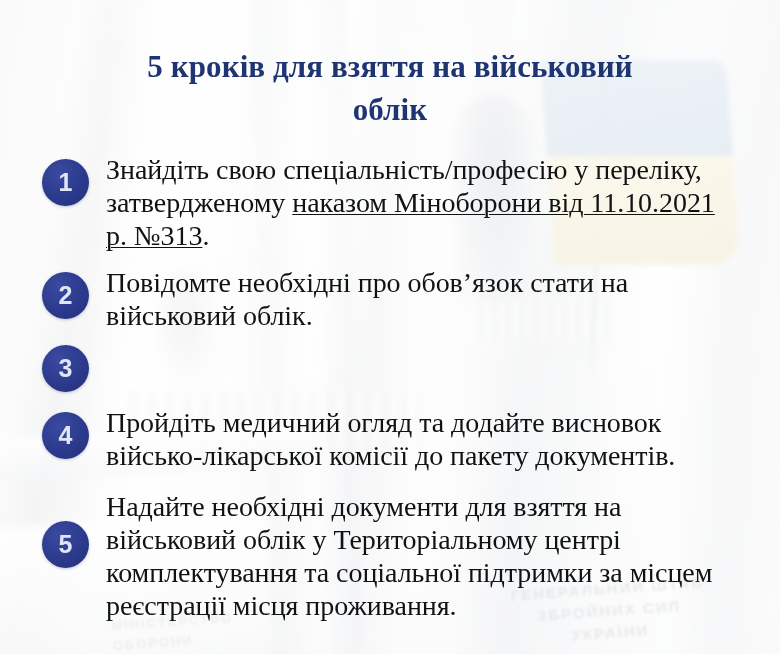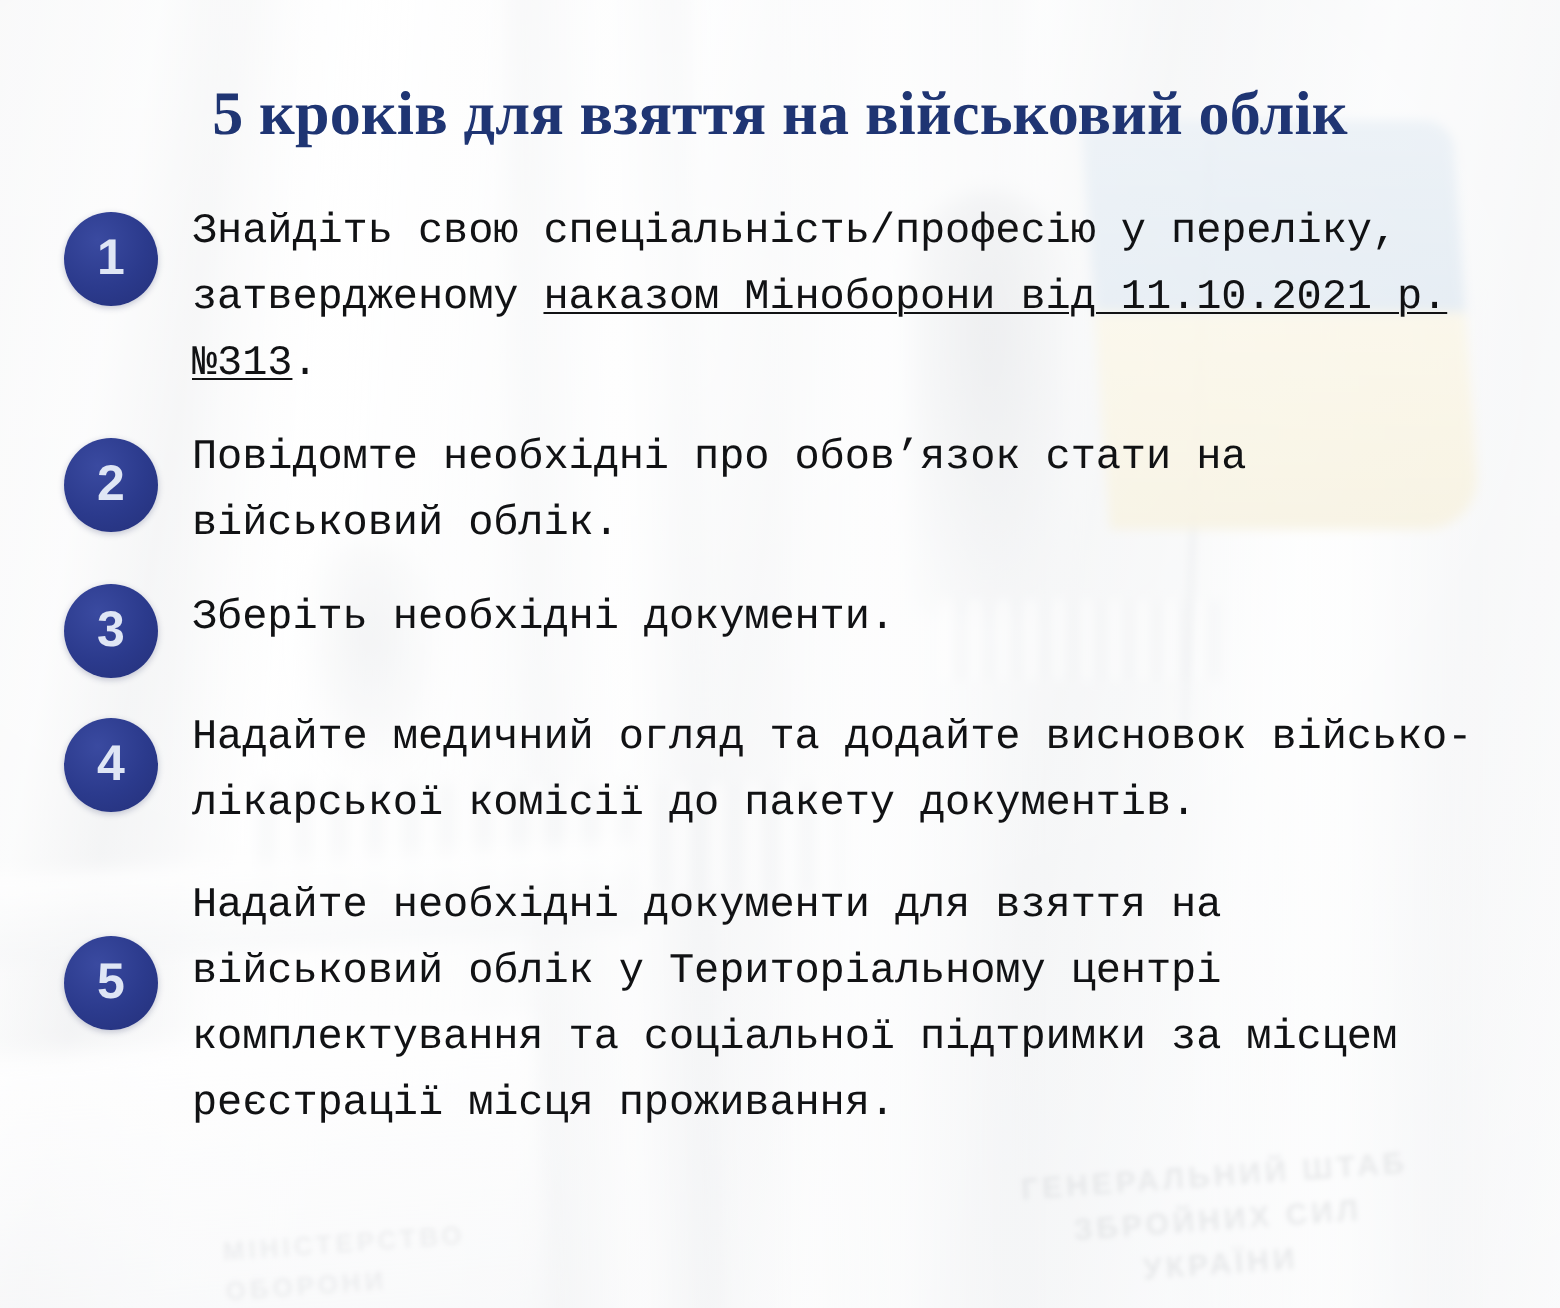--- a/index.html
+++ b/index.html
@@ -197,21 +197,21 @@
     inset: 0;
     background:
       radial-gradient(120% 90% at 42% 28%, rgba(255,255,255,.62) 0%, rgba(255,255,255,.50) 45%, rgba(255,255,255,.42) 100%),
       linear-gradient(180deg, rgba(255,255,255,.46) 0%, rgba(255,255,255,.40) 55%, rgba(250,250,251,.36) 100%);
   }
 
   
   .content {
     position: absolute;
     inset: 0;
-    padding: 2px;
+    padding: 12px;
   }
 
   .title {
     margin: 0;
     padding: 33px 96px 0 96px;
     text-align: center;
     color: #1f3573;
     font-family: "Liberation Serif", "DejaVu Serif", serif;
     font-weight: 700;
     font-size: 31px;
@@ -251,22 +251,22 @@
   
   .badge-pos-2line { margin-top: 6px; }
   .badge-pos-1line { margin-top: -1px; }
   .badge-pos-4line { margin-top: 31px; }
 
   .step-text {
     flex: 1 1 auto;
     margin: 0;
     padding-left: 17px;
     color: #111214;
-    font-family: Liberation Mono, monospace;
-    font-size: 21px;
+    font-family: Liberation Serif, serif;
+    font-size: 28px;
     line-height: 33px;
     letter-spacing: -.05px;
   }
 
   .link-underline {
     text-decoration: underline;
     text-underline-offset: 2px;
     text-decoration-thickness: 1px;
     color: inherit;
     cursor: pointer;
@@ -321,26 +321,25 @@
         <p class="step-text"><span>Знайдіть свою спеціальність/професію у переліку, затвердженому </span><a class="link-underline">наказом Міноборони від 11.10.2021 р. №313</a><span>.</span></p>
       </li>
 
       <li class="step step-2">
         <div class="badge badge-pos-2line">2</div>
         <p class="step-text">Повідомте необхідні про обов’язок стати на військовий облік.</p>
       </li>
 
       <li class="step step-3">
         <div class="badge badge-pos-1line">3</div>
-        <p class="step-text">Зберіть необхідні документи.</p>
       </li>
 
       <li class="step step-4">
         <div class="badge badge-pos-2line">4</div>
-        <p class="step-text">Надайте медичний огляд та додайте висновок військо-лікарської комісії до пакету документів.</p>
+        <p class="step-text">Пройдіть медичний огляд та додайте висновок військо-лікарської комісії до пакету документів.</p>
       </li>
 
       <li class="step step-5">
         <div class="badge badge-pos-4line">5</div>
         <p class="step-text">Надайте необхідні документи для взяття на військовий облік у Територіальному центрі комплектування та соціальної підтримки за місцем реєстрації місця проживання.</p>
       </li>
 
     </ol>
   </div>
 </div>

